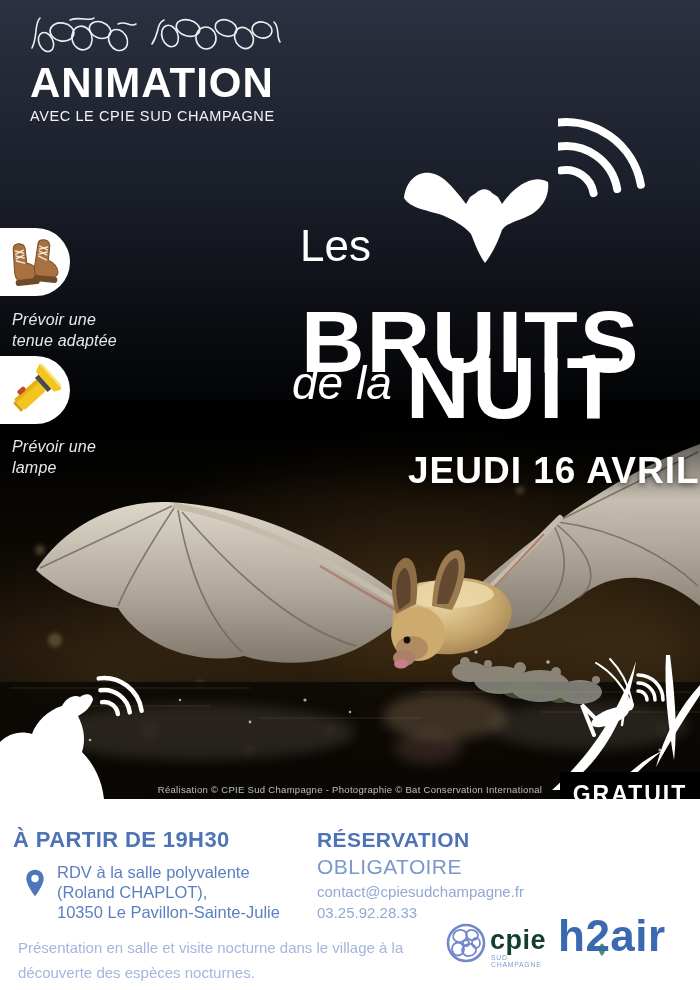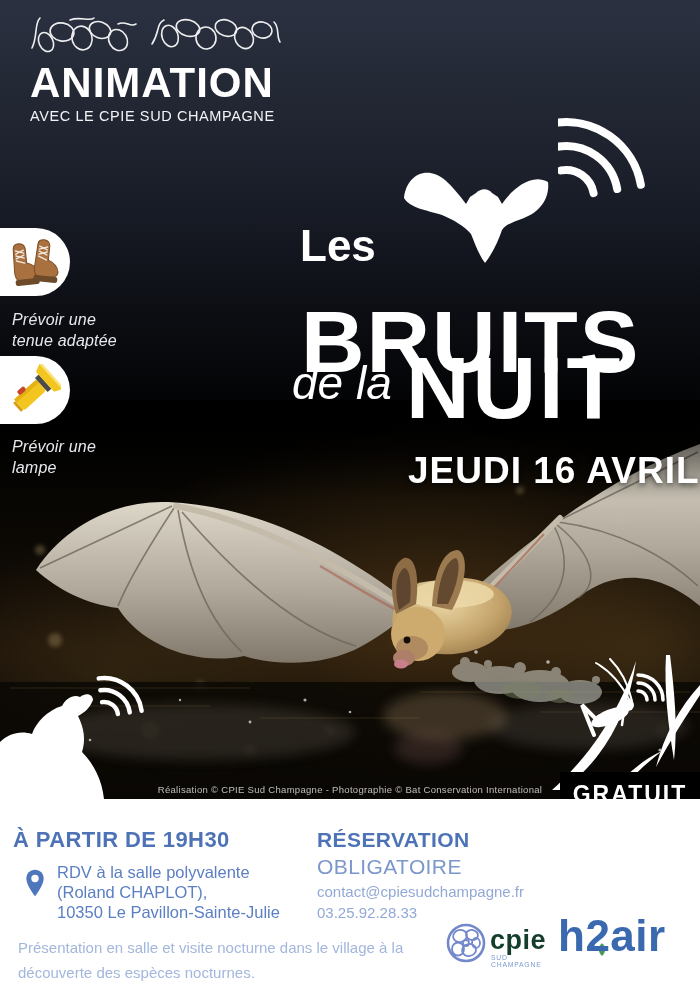--- a/index.html
+++ b/index.html
@@ -20,21 +20,21 @@
   .brand-sub{font-size:14.5px;letter-spacing:.6px;margin-top:4px;color:#f2f3f6;}
   .tip-pill{
     position:absolute;left:0;width:70px;height:68px;background:#fff;
     border-radius:0 34px 34px 0;display:flex;align-items:center;justify-content:center;
   }
   .tip-label{
     position:absolute;left:12px;color:#e6e8ee;font-style:italic;font-size:16px;
     line-height:21px;letter-spacing:.2px;
   }
   .t-white{color:#fff;position:absolute;line-height:1;}
-  .t-les{left:300px;top:224px;font-size:44px;font-weight:bold;}
+  .t-les{left:300px;top:224px;font-size:44px;font-weight:normal;}
   .t-bruits{left:301px;top:266px;font-size:88px;font-weight:bold;letter-spacing:2px;margin-top:32px;}
   .t-dela{left:292px;top:360px;font-size:46px;font-weight:500;font-style:italic;}
   .t-nuit{left:406px;top:344px;font-size:88px;font-weight:bold;letter-spacing:3px;}
   .t-date{left:408px;top:452px;font-size:37px;font-weight:bold;letter-spacing:1px;text-shadow:0 2px 6px rgba(0,0,0,.6);}
   .credit{
     position:absolute;left:0;top:784px;width:700px;text-align:center;
     color:rgba(255,255,255,.72);font-size:9.5px;letter-spacing:.3px;
   }
   .badge{
     position:absolute;left:560px;top:772px;width:140px;height:44px;

